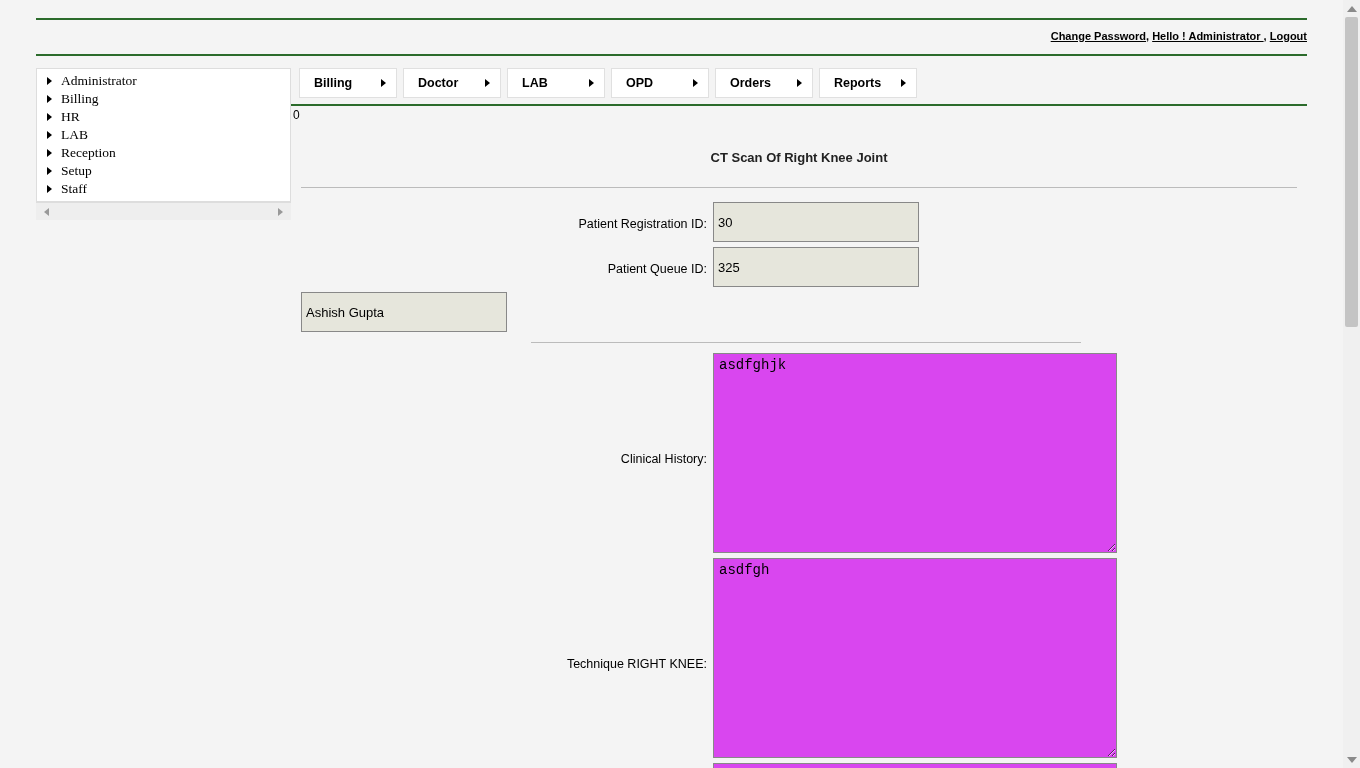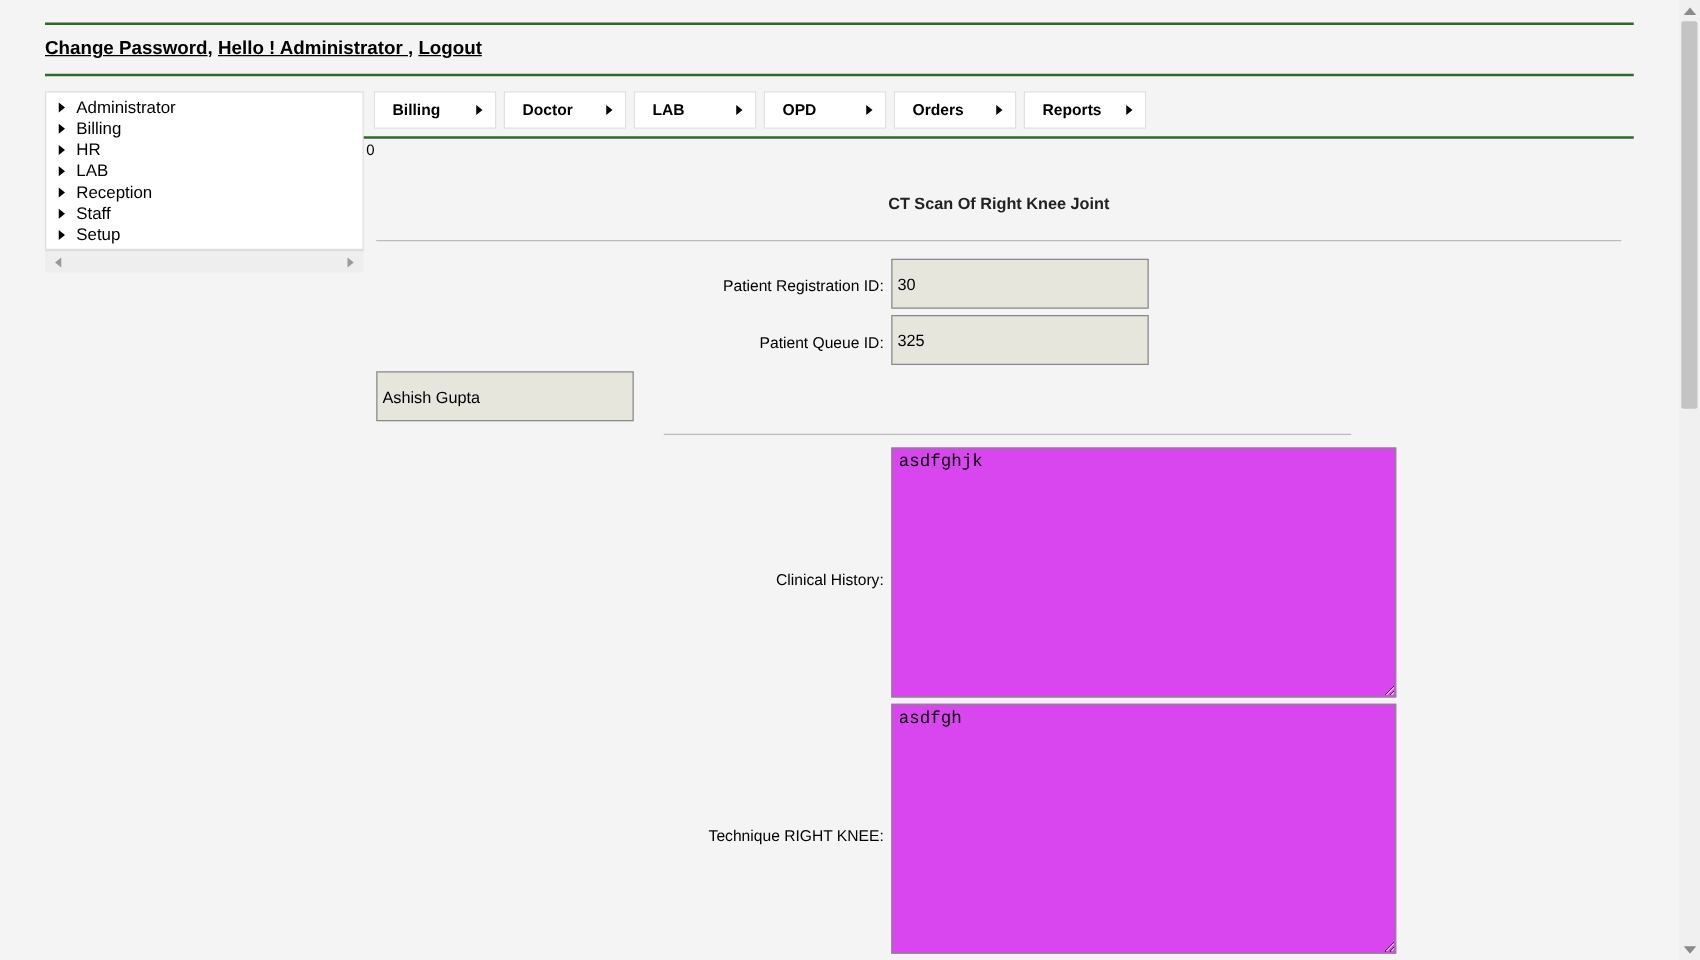--- a/index.html
+++ b/index.html
@@ -21,23 +21,23 @@
   .container {
     position: relative;
     width: 100%;
     padding: 0 36px;
   }
   .topline {
     margin-top: 18px;
     border-top: 2px solid #2b6b2b;
   }
   .toplinks {
-    text-align: left;
+    text-align: right;
     padding: 10px 0 12px 0;
-    font-size: 15px;
+    font-size: 11px;
     font-weight: bold;
   }
   .toplinks a {
     color: #000;
     text-decoration: underline;
     cursor: pointer;
   }
   .midline {
     border-top: 2px solid #2b6b2b;
   }
@@ -54,20 +54,21 @@
     background: #fff;
     border: 1px solid #ddd;
     padding: 3px 0;
   }
   .sidebar-item {
     display: flex;
     align-items: center;
     padding: 1px 10px;
     font-size: 13.5px;
     cursor: pointer;
+    font-family: Liberation Serif, serif;
   }
   .sidebar-arrow {
     display: inline-block;
     width: 0; height: 0;
     border-top: 4px solid transparent;
     border-bottom: 4px solid transparent;
     border-left: 5px solid #000;
     margin-right: 9px;
   }
   .sidebar-scroll {
@@ -255,25 +256,25 @@
           <div class="sidebar-item">
             <span class="sidebar-arrow"></span>
             <span>LAB</span>
           </div>
           <div class="sidebar-item">
             <span class="sidebar-arrow"></span>
             <span>Reception</span>
           </div>
           <div class="sidebar-item">
             <span class="sidebar-arrow"></span>
+            <span>Setup</span>
+          </div>
+          <div class="sidebar-item">
+            <span class="sidebar-arrow"></span>
             <span>Staff</span>
-          </div>
-          <div class="sidebar-item">
-            <span class="sidebar-arrow"></span>
-            <span>Setup</span>
           </div>
         </div>
         <div class="sidebar-scroll"></div>
       </div>
 
       <div style="flex:1;">
         <div class="topmenus">
           <div class="topmenu-item">
             <span>Billing</span>
             <span class="topmenu-arrow"></span>

